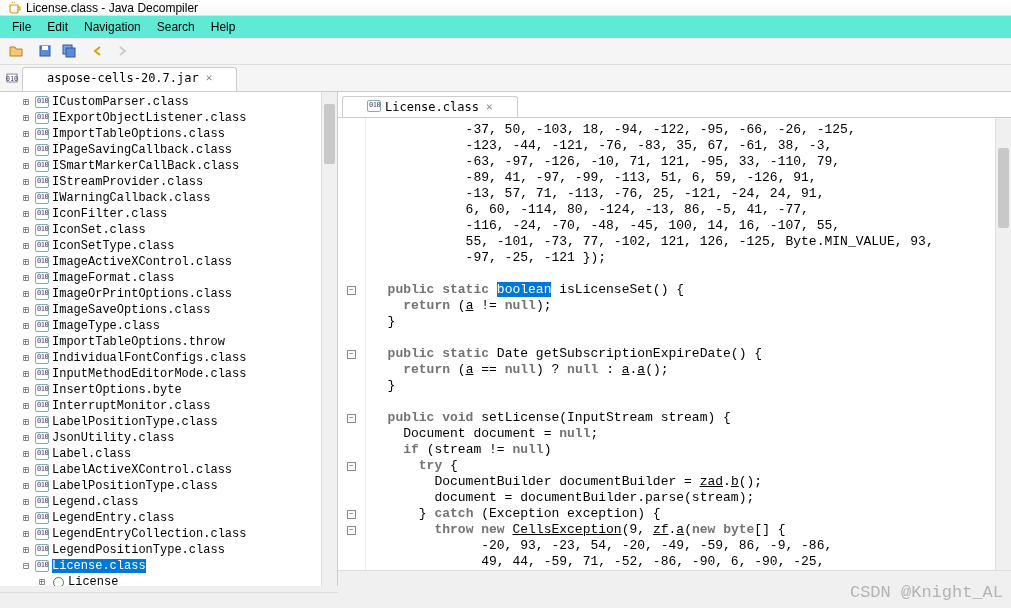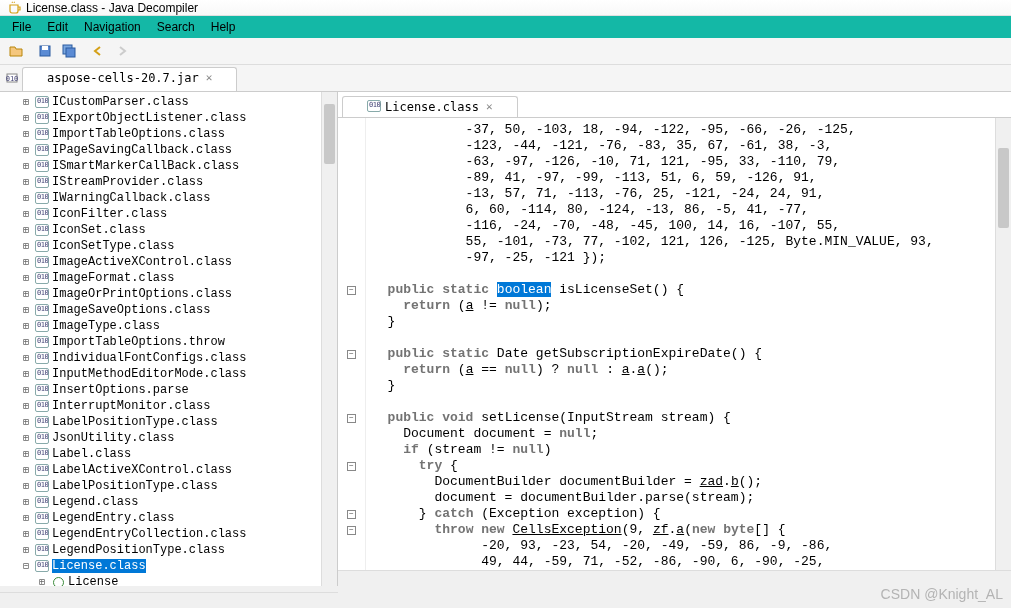--- a/index.html
+++ b/index.html
@@ -1,19 +1,19 @@
 <!DOCTYPE html>
 <html><head>
 <meta charset="utf-8">
 <style>
 * { box-sizing: border-box; margin: 0; padding: 0; }
 body { font-family: "Microsoft YaHei", "Segoe UI", sans-serif; font-size: 12px; background: #f0f0f0; width: 1011px; height: 608px; overflow: hidden; position: relative; }
 .titlebar { background: linear-gradient(#fff, #f8f8f8); height: 16px; display: flex; align-items: center; padding: 0 6px; border-bottom: 1px solid #e0e0e0; }
 .titlebar-icon { width: 16px; height: 16px; margin-right: 4px; color: #d4a017; }
-.menubar { display: flex; gap: 0; padding: 2px 4px; background: #14b8a6; }
+.menubar { display: flex; gap: 0; padding: 2px 4px; background: #5eead4; }
 .menu-item { padding: 2px 8px; cursor: default; }
 .toolbar { display: flex; gap: 2px; padding: 3px 5px; background: #f5f5f5; border-bottom: 1px solid #ddd; }
 .tool-btn { width: 22px; height: 20px; display: flex; align-items: center; justify-content: center; border: 1px solid transparent; cursor: pointer; }
 .tool-sep { width: 3px; }
 .tabbar { display: flex; background: #f5f5f5; padding: 2px 2px 0; border-bottom: 1px solid #ccc; }
 .tab { display: flex; align-items: flex-start; gap: 4px; padding: 3px 24px; background: #fff; border: 1px solid #ccc; border-bottom: none; border-radius: 3px 3px 0 0; font-family: "SimSun", monospace; font-size: 12px; }
 .tab-left-icon { width: 14px; height: 14px; display: flex; align-items: center; justify-content: center; }
 .close-x { color: #888; font-size: 11px; margin-left: 3px; cursor: pointer; }
 .main-split { display: flex; height: calc(608px - 24px - 22px - 26px - 24px - 18px); }
 .left-pane { width: 338px; background: #fff; border-right: 1px solid #ccc; display: flex; }
@@ -31,21 +31,21 @@
 .editor-tabbar { display: flex; padding: 4px 4px 0; border-bottom: 1px solid #ccc; }
 .code-area { flex: 1; display: flex; overflow: hidden; font-family: Consolas, "Courier New", monospace; font-size: 13px; line-height: 16px; }
 .gutter { width: 28px; background: #fff; border-right: 1px solid #eee; padding-top: 4px; }
 .gutter-row { height: 16px; display: flex; justify-content: center; align-items: center; }
 .fold-minus { width: 9px; height: 9px; border: 1px solid #888; display: flex; align-items: center; justify-content: center; font-size: 8px; color: #555; background: #fff; cursor: pointer; }
 .code-lines { flex: 1; padding: 4px 0 0 6px; white-space: pre; color: #000; overflow: hidden; }
 .kw { color: #737373; font-weight: bold; }
 .hl { background: #0078d7; color: #fff; }
 .underline { text-decoration: underline; }
 .hscroll { height: 16px; background: #f0f0f0; border-top: 1px solid #ddd; }
-.watermark { position: absolute; right: 8px; bottom: 6px; color: rgba(120,120,120,0.5); font-size: 14px; font-family: Liberation Sans, sans-serif; pointer-events: none; }
+.watermark { position: absolute; right: 8px; bottom: 6px; color: rgba(120,120,120,0.5); font-size: 17px; font-family: Liberation Mono, monospace; pointer-events: none; }
 </style>
 </head>
 <body>
 
 <div class="titlebar">
   <span class="titlebar-icon">
     <svg viewBox="0 0 16 16" width="16" height="16">
         <path d="M4 5 h8 v6 a2 2 0 0 1 -2 2 h-4 a2 2 0 0 1 -2 -2 z M12 7 h2 v3 h-2" fill="none" stroke="#d4a017" stroke-width="1.2"></path>
         <path d="M6 3 q0 -1 1 -1 M8 3 q0 -1 1 -1" stroke="#d4a017" fill="none"></path>
       </svg>
@@ -233,21 +233,21 @@
           <span class="tree-icon">
             <span class="enum-icon"></span>
           </span>
           <span class="tree-label">InputMethodEditorMode.class</span>
         </div>
         <div class="tree-row">
           <span class="tree-toggle">⊞</span>
           <span class="tree-icon">
             <span class="enum-icon"></span>
           </span>
-          <span class="tree-label">InsertOptions.parse</span>
+          <span class="tree-label">InsertOptions.byte</span>
         </div>
         <div class="tree-row">
           <span class="tree-toggle">⊞</span>
           <span class="tree-icon">
             <span class="enum-icon"></span>
           </span>
           <span class="tree-label">InterruptMonitor.class</span>
         </div>
         <div class="tree-row">
           <span class="tree-toggle">⊞</span>

